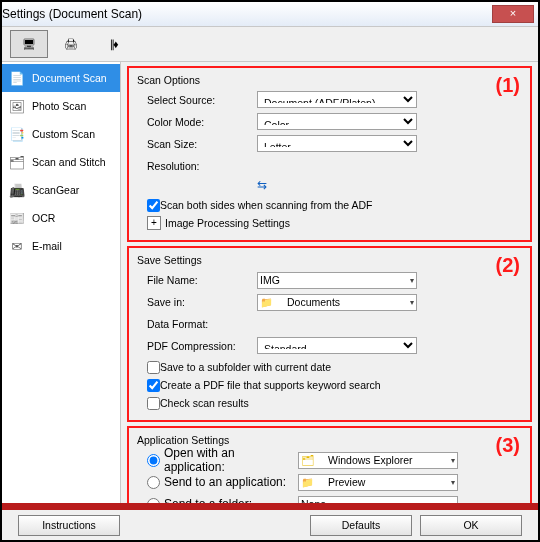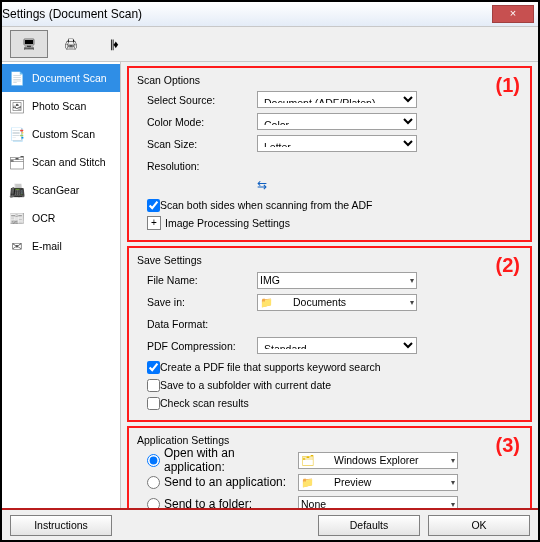--- a/index.html
+++ b/index.html
@@ -26,26 +26,26 @@
 select,input[type=text]{width:160px;height:17px;font-size:10.5px;border:1px solid #a0a0a0;background:#fff;padding:4px 2px;box-sizing:border-box}
 .btn{height:19px;font-size:10.5px;border:1px solid #808080;background:linear-gradient(#fff,#e4e4e4);padding:0 8px;display:inline-flex;align-items:center;justify-content:center;cursor:default}
 .cbrow{display:flex;align-items:center;padding-left:10px;height:18px;font-size:10.5px}
 .cbrow input{margin:0}
 .expander{display:flex;align-items:center;gap:4px;padding-left:10px;height:18px;font-size:10.5px}
 .expander .plus{width:12px;height:12px;border:1px solid #808080;background:#fff;display:flex;align-items:center;justify-content:center;font-size:10px;line-height:10px}
 .radio-row{display:flex;align-items:center;height:20px;margin-bottom:2px;padding-left:10px;gap:4px}
 .radio-row .rlbl{width:130px;font-size:12px}
 .radio-row input[type=radio]{margin:0}
 .drop-icon{display:inline-block;width:14px;text-align:center}
-.footer{height:30px;border-top:2px solid #b91c1c;display:flex;align-items:center;padding:0 8px;gap:8px}
+.footer{height:30px;border-top:7px solid #b91c1c;display:flex;align-items:center;padding:0 16px;gap:8px}
 .footer .spacer{flex:1}
 .footer .btn{min-width:84px}
 .orient-row{display:flex;align-items:center;gap:4px;padding-left:120px;margin-bottom:4px}
 .arrow-icon{color:#1060c0;font-size:12px}
-.app-select{width:160px;display:flex;align-items:center;border:1px solid #a0a0a0;background:#fff;height:17px;box-sizing:border-box;padding:0 2px;font-size:10.5px;gap:19px}
+.app-select{width:160px;display:flex;align-items:center;border:1px solid #a0a0a0;background:#fff;height:17px;box-sizing:border-box;padding:0 2px;font-size:10.5px;gap:13px}
 .app-select .tri{margin-left:auto;font-size:8px;color:#444}
 .folder-y{color:#e6b800}
 .folder-b{color:#3a78c8}
 </style>
 </head>
 <body>
 <div class="window">
 
   <div class="titlebar">
     <span class="title">Settings (Document Scan)</span>
@@ -152,26 +152,26 @@
           </div>
         </div>
         <div class="row">
           <div class="lbl">Data Format:</div>
         </div>
         <div class="row">
           <div class="lbl">PDF Compression:</div>
           <div class="ctl"><select><option>Standard</option></select></div>
         </div>
         <div class="cbrow">
+          <input type="checkbox" style="">
+          <span>Save to a subfolder with current date</span>
+        </div>
+        <div class="cbrow">
           <input type="checkbox" checked="" style="">
           <span>Create a PDF file that supports keyword search</span>
-        </div>
-        <div class="cbrow">
-          <input type="checkbox" style="">
-          <span>Save to a subfolder with current date</span>
         </div>
         <div class="cbrow">
           <input type="checkbox" style="">
           <span>Check scan results</span>
         </div>
       </div>
 
       <div class="section">
         <div class="num">(3)</div>
         <div class="section-title">Application Settings</div>

